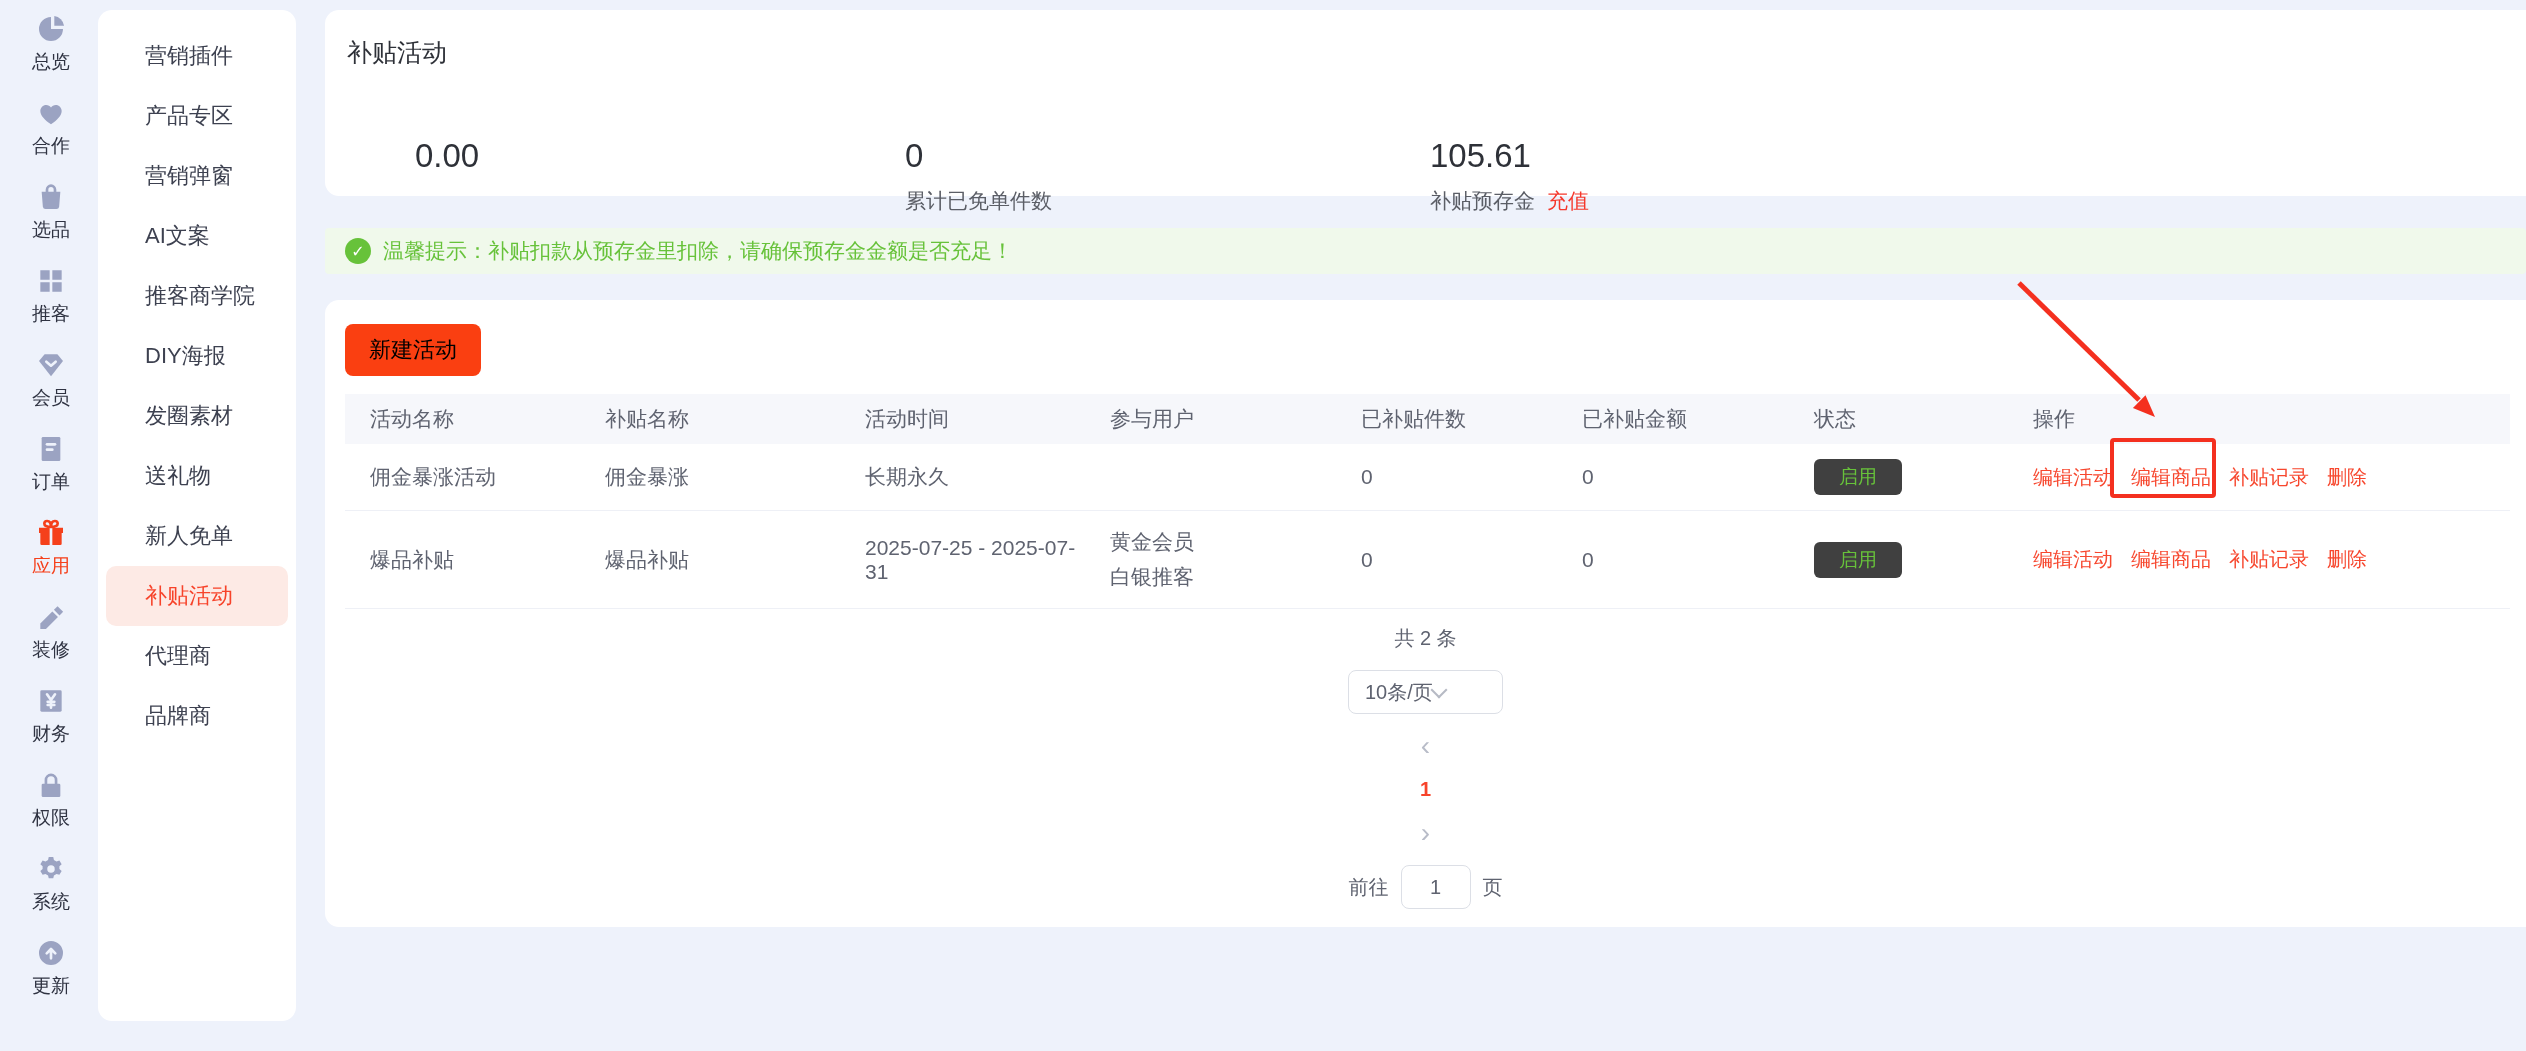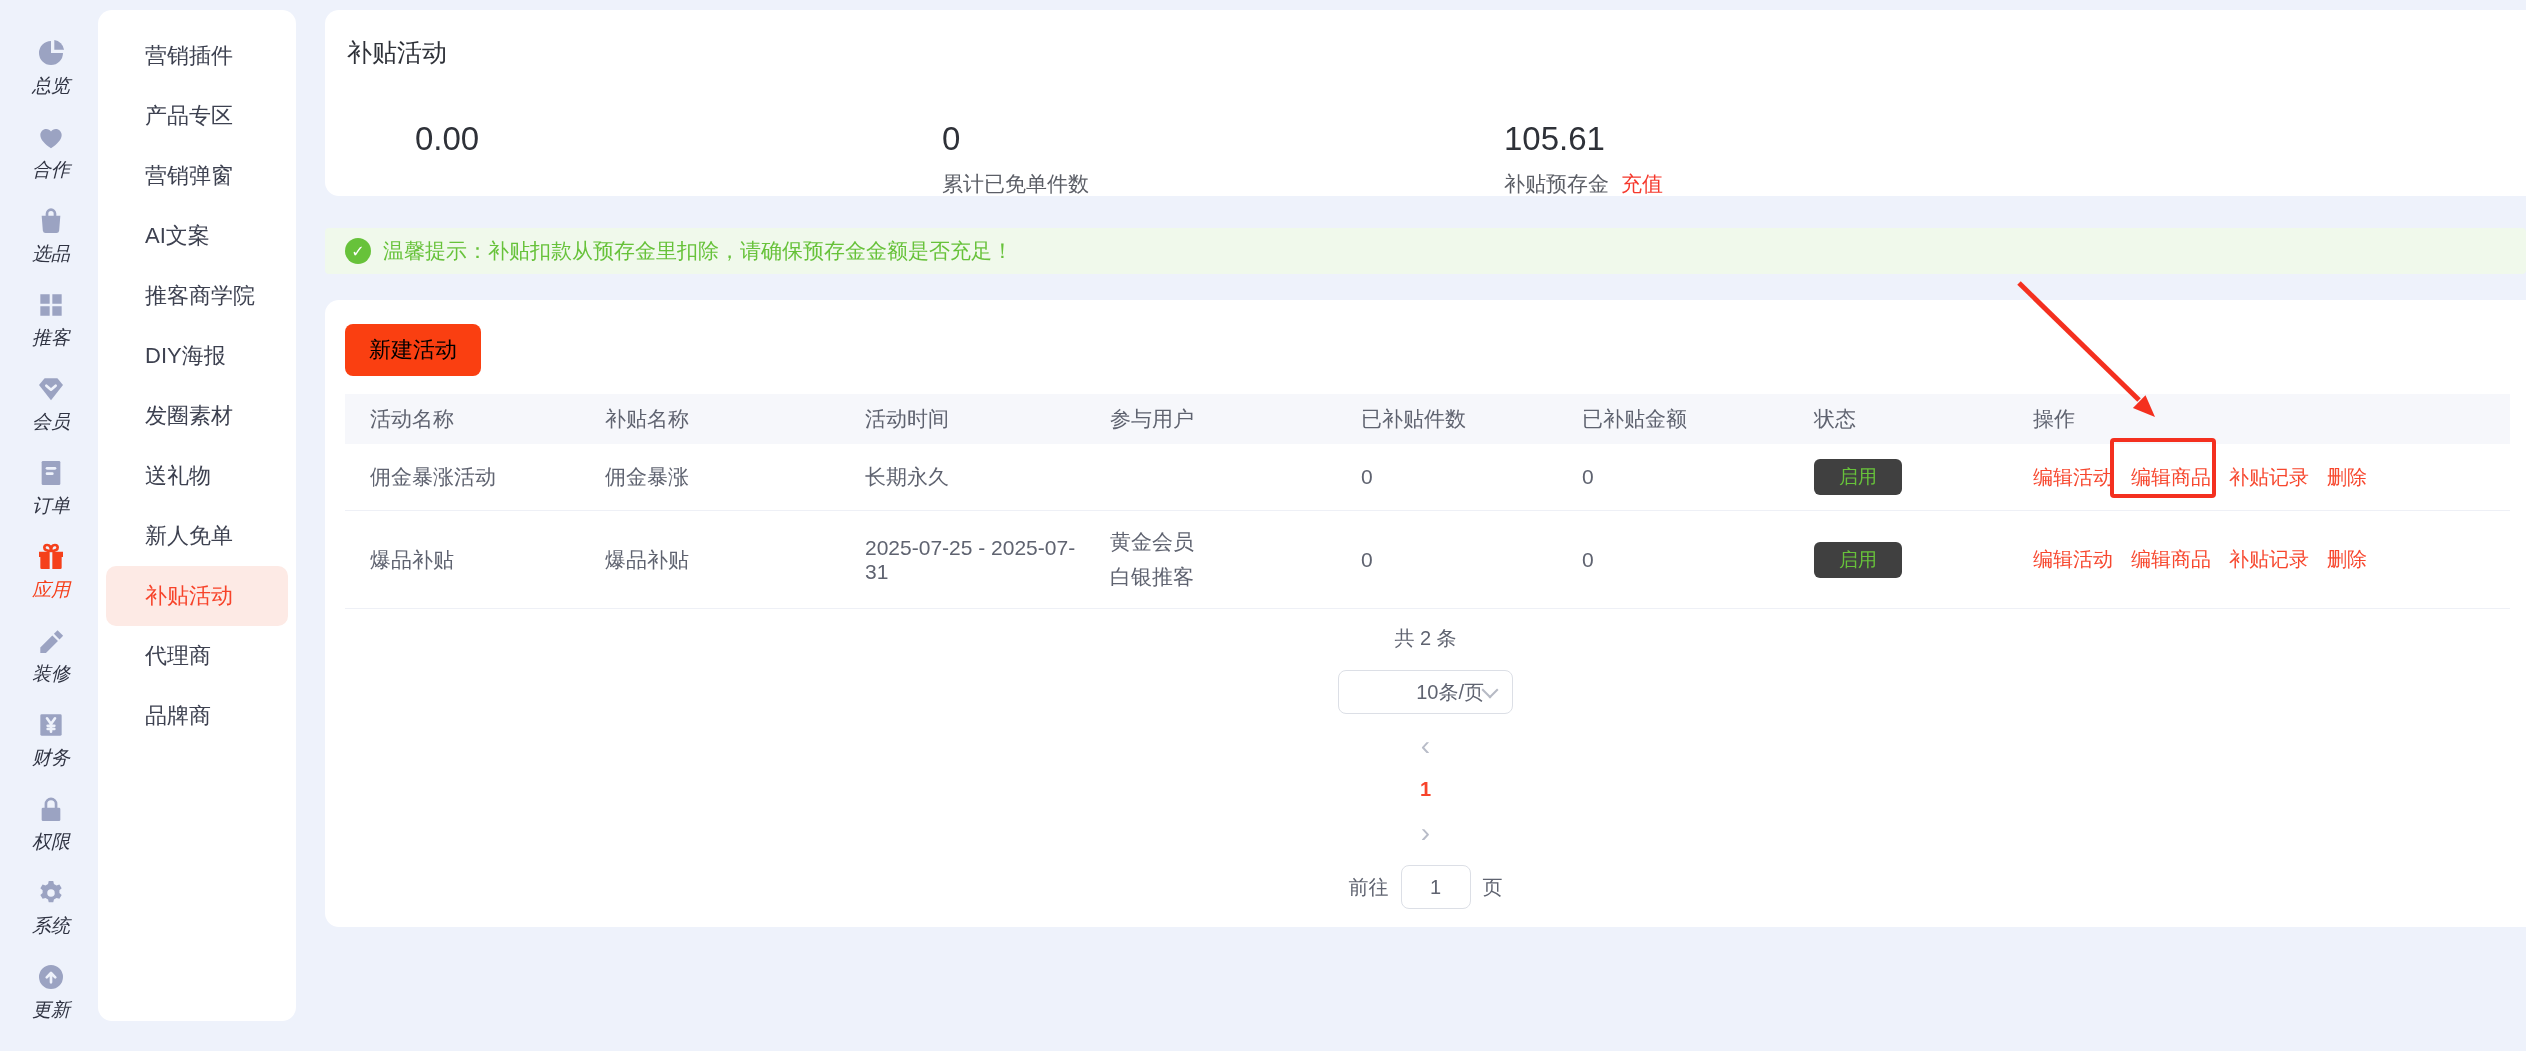--- a/index.html
+++ b/index.html
@@ -2,41 +2,41 @@
 <html><head>
 <meta charset="utf-8">
 <style>
   html,body{margin:0;padding:0;}
   body{
     width:2526px;height:1051px;position:relative;overflow:hidden;
     background:#eef2fb;font-family:"Liberation Sans","DejaVu Sans",sans-serif;
     -webkit-font-smoothing:antialiased;
   }
   
-  .rail{position:absolute;left:0;top:0;width:102px;height:100%;padding-top:24px;box-sizing:border-box;
-        display:flex;flex-direction:column;font-style:italic;}
+  .rail{position:absolute;left:0;top:0;width:102px;height:100%;padding-top:0;box-sizing:border-box;
+        display:flex;flex-direction:column;}
   .rail-item{height:84px;display:flex;flex-direction:column;align-items:center;justify-content:center;
              gap:7px;color:#9ba3c2;cursor:pointer;}
   .rail-item .ric{width:32px;height:32px;display:block;}
   .rail-item .ric svg{width:32px;height:32px;display:block;}
   .rail-item .rlb{font-size:19px;color:#2f3342;line-height:1;}
   .rail-item.active{color:#f5401b;}
   .rail-item.active .rlb{color:#f5401b;}
   
   .menu{position:absolute;left:98px;top:10px;width:198px;height:1011px;background:#fff;
         border-radius:14px;padding-top:16px;box-sizing:border-box;}
   .menu-item{height:60px;line-height:60px;padding-left:47px;font-size:22px;color:#3d4150;cursor:pointer;
              white-space:nowrap;}
   .menu-item.active{background:#fdeae5;color:#f7432a;border-radius:10px;margin:0 8px;padding-left:39px;}
   
   .main{position:absolute;left:325px;top:0;right:0;}
   .card-header{margin-top:10px;background:#fff;border-radius:14px 0 0 14px;height:186px;
                box-sizing:border-box;padding:26px 0 0 22px;}
   .page-title{font-size:25px;color:#2e3138;font-weight:500;}
-  .stats{display:flex;margin-top:53px;padding-left:68px;gap:37px;}
+  .stats{display:flex;margin-top:70px;padding-left:68px;}
   .stat{width:490px;}
   .stat + .stat{width:525px;}
   .stat-value{font-size:33px;color:#2e3138;line-height:1;}
   .stat-label{margin-top:15px;font-size:21px;color:#5b5e66;display:flex;gap:12px;align-items:center;}
   .stat-link{color:#f5382c;cursor:pointer;}
   .alert{margin-top:32px;height:46px;background:#f0f9eb;border-radius:4px;display:flex;align-items:center;
          gap:12px;padding-left:20px;color:#67c23a;font-size:21px;}
   .alert-icon{width:26px;height:26px;border-radius:50%;background:#67c23a;color:#fff;display:flex;
               align-items:center;justify-content:center;font-size:16px;font-weight:bold;flex:0 0 26px;}
   .card-table{margin-top:26px;background:#fff;border-radius:14px 0 0 14px;box-sizing:border-box;
@@ -48,22 +48,22 @@
   .t-head{background:#f6f7fb;height:50px;color:#5f6370;font-size:21px;}
   .t-cell{padding-left:25px;box-sizing:border-box;}
   .t-row{min-height:67px;border-bottom:1px solid #eef0f6;color:#5f6370;font-size:21px;padding:14px 0;box-sizing:border-box;}
   .users-cell div{line-height:1.65;}
   .badge{display:inline-block;background:#404040;color:#67c23a;font-size:19px;padding:5px 25px;border-radius:6px;}
   .actions{display:flex;gap:18px;white-space:nowrap;}
   .t-link{color:#f7472e;font-size:20px;cursor:pointer;text-decoration:none;}
   
   .pagination{display:flex;justify-content:flex-end;align-items:center;gap:18px;margin-top:16px;
               padding-right:4px;color:#5f6370;font-size:20px;flex-direction:column;}
-  .pg-select{width:175px;height:44px;border:1px solid #dcdfe6;border-radius:8px;display:flex;align-items:center;
-             justify-content:flex-end;padding:0 16px;box-sizing:border-box;color:#5f6370;cursor:pointer;background:#fff;}
+  .pg-select{width:155px;height:44px;border:1px solid #dcdfe6;border-radius:8px;display:flex;align-items:center;
+             justify-content:flex-start;padding:0 16px;box-sizing:border-box;color:#5f6370;cursor:pointer;background:#fff;}
   .pg-chevron{width:10px;height:10px;border-right:2px solid #b6bac4;border-bottom:2px solid #b6bac4;
               transform:rotate(45deg);margin-top:-5px;}
   .pg-arrow{color:#b8bcc8;font-size:28px;line-height:1;cursor:pointer;padding:0 4px;}
   .pg-current{color:#f7432a;font-weight:bold;cursor:pointer;padding:0 2px;}
   .pg-goto{display:flex;align-items:center;gap:12px;}
   .pg-input{width:70px;height:44px;border:1px solid #dcdfe6;border-radius:8px;text-align:center;font-size:20px;
             color:#5f6370;box-sizing:border-box;font-family:inherit;outline:none;background:#fff;}
   
   .anno-arrow{position:absolute;left:1990px;top:268px;width:180px;height:160px;pointer-events:none;}
   .anno-box{position:absolute;left:2110px;top:438px;width:106px;height:60px;border:4px solid #f4301f;

